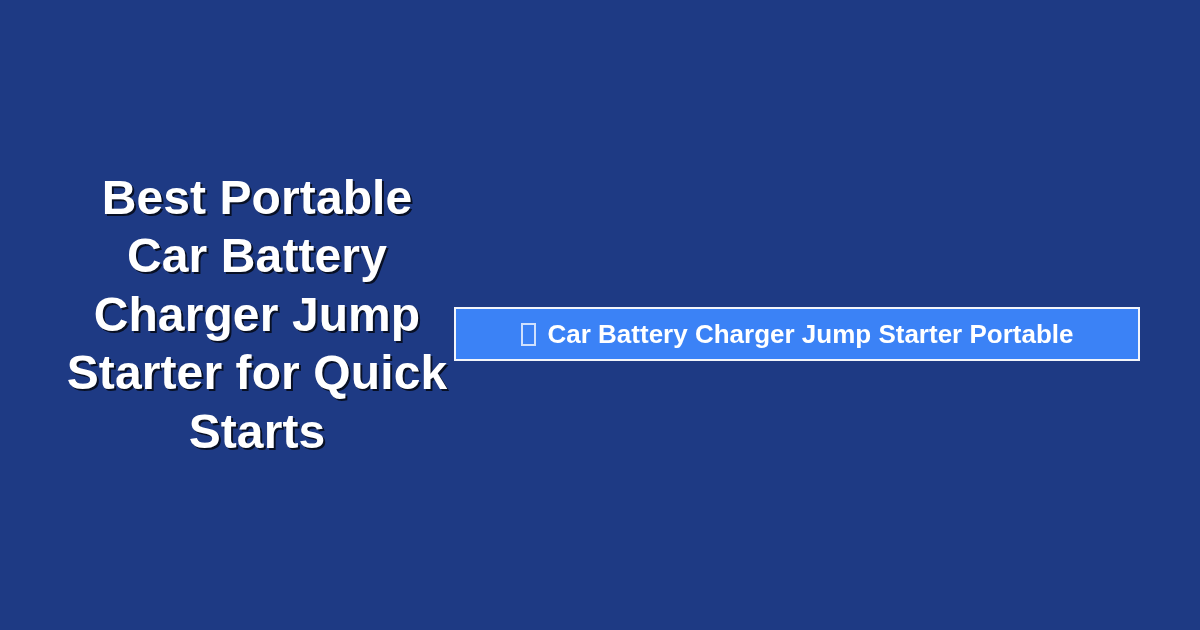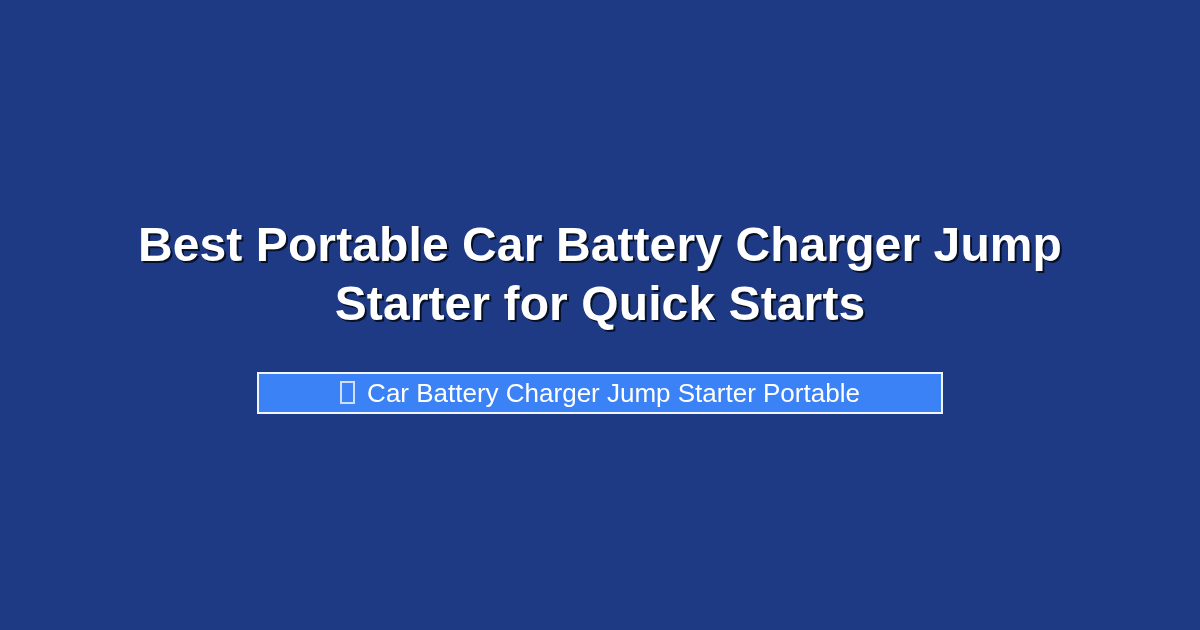--- a/index.html
+++ b/index.html
@@ -16,21 +16,20 @@
     background: #1e3a84;
   }
 
   .card {
     position: relative;
     box-sizing: border-box;
     width: 1200px;
     height: 630px;
     background: #1e3a84;
     display: flex;
-    flex-direction: column;
     align-items: center;
     justify-content: center;
     padding: 0 60px;
   }
 
   .headline {
     margin: 0;
     width: 1030px;
     text-align: center;
     font-family: "Liberation Sans", sans-serif;
@@ -50,29 +49,29 @@
     width: 100%;
   }
 
   .badge {
     box-sizing: border-box;
     display: inline-flex;
     align-items: center;
     justify-content: center;
     gap: 12px;
     min-width: 686px;
-    height: 42px;
+    height: 54px;
     padding: 0 20px;
     background: #3b82f6;
     border: 2px solid #f2f5fb;
     border-radius: 0;
     color: #ffffff;
     font-family: "Liberation Sans", sans-serif;
     font-size: 26px;
-    font-weight: normal;
+    font-weight: bold;
     line-height: 1;
     white-space: nowrap;
     text-decoration: none;
   }
 
   
   .tofu {
     display: inline-block;
     width: 15px;
     height: 23px;

